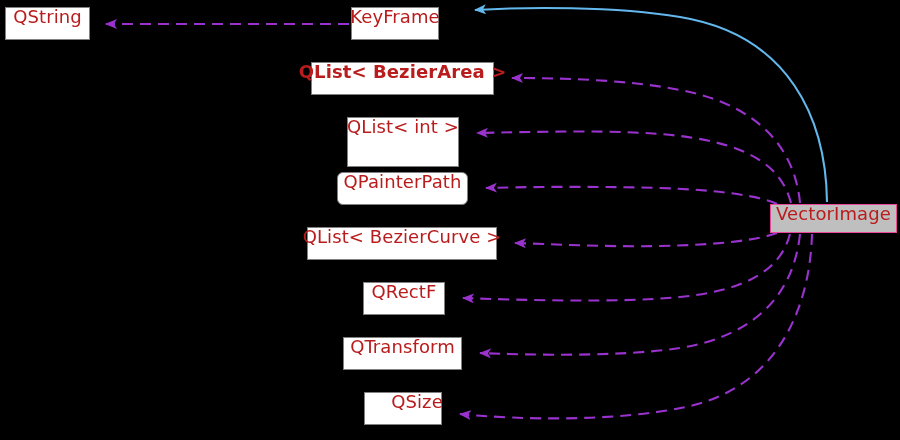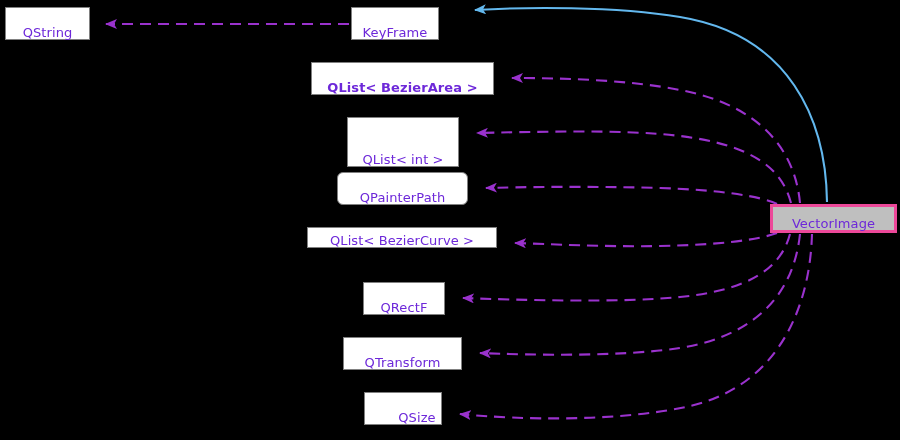--- a/index.html
+++ b/index.html
@@ -21,33 +21,33 @@
     top: 0;
     width: 900px;
     height: 440px;
     pointer-events: none;
   }
   .node {
     position: absolute;
     box-sizing: border-box;
     background: #ffffff;
     border: 1px solid #808080;
-    color: #6d28d9;
-    font-size: 13px;
+    color: #b91c1c;
+    font-size: 18px;
     line-height: 1;
     display: flex;
-    align-items: flex-end;
+    align-items: flex-start;
     justify-content: center;
     white-space: nowrap;
     letter-spacing: 0.1px;
     z-index: 5;
   }
   .node.highlight {
     background: #bfbfbf;
-    border: 3px solid #ec4899;
+    border: 1px solid #ec4899;
   }
   .node-label {
     display: block;
     padding: 0 2px;
     transform: translateY(-0.5px);
   }
 </style>
 </head>
 <body>
 
@@ -96,21 +96,21 @@
   </div>
 
   <div class="node" style="left:347px; top:117px; width:112px; height:50px;">
     <span class="node-label">QList&lt; int &gt;</span>
   </div>
 
   <div class="node" style="left:337px; top:172px; width:131px; height:33px;border-radius:6px;">
     <span class="node-label">QPainterPath</span>
   </div>
 
-  <div class="node" style="left:307px; top:227px; width:190px; height:21px;">
+  <div class="node" style="left:307px; top:227px; width:190px; height:33px;">
     <span class="node-label">QList&lt; BezierCurve &gt;</span>
   </div>
 
   <div class="node" style="left:363px; top:282px; width:82px; height:33px;">
     <span class="node-label">QRectF</span>
   </div>
 
   <div class="node" style="left:343px; top:337px; width:119px; height:33px;">
     <span class="node-label">QTransform</span>
   </div>

